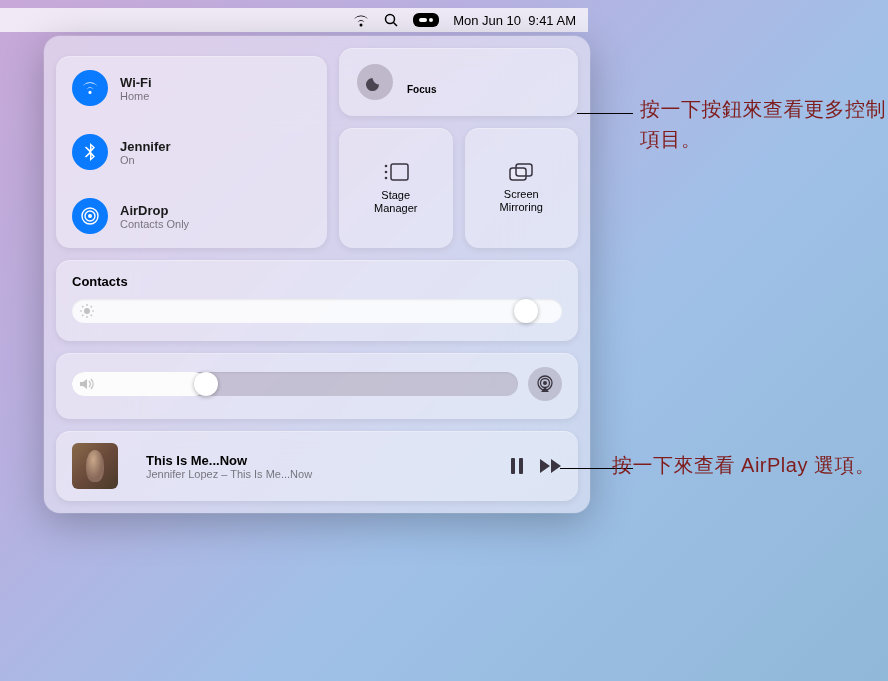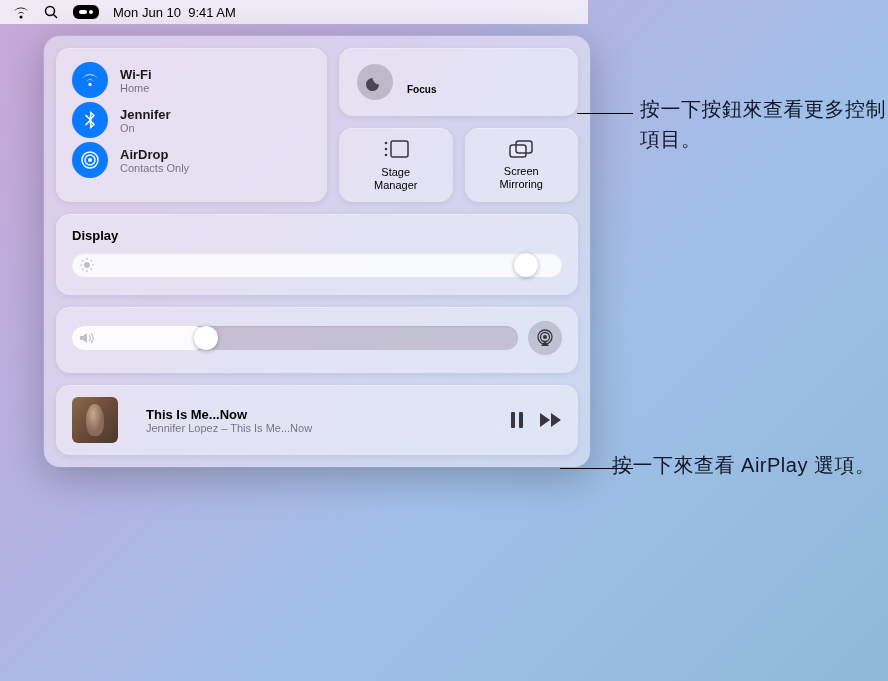--- a/index.html
+++ b/index.html
@@ -10,25 +10,26 @@
       background: linear-gradient(135deg, #c8a8d8 0%, #b8b0e0 30%, #a0c0e8 60%, #90b8d8 100%);
       position: relative;
       overflow: hidden;
     }
     .menubar {
       height: 24px;
       background: rgba(248, 245, 250, 0.85);
       backdrop-filter: blur(20px);
       display: flex;
       align-items: center;
+      justify-content: flex-end;
       padding: 0 12px;
       gap: 14px;
       font-size: 13px;
       position: absolute;
-      top: 0; left: 0; right: 300px;
+      top: 8px; left: 0; right: 300px;
     }
     .menubar-icon { display: flex; align-items: center; justify-content: center; }
     .menubar-cc {
       background: #000;
       border-radius: 6px;
       width: 26px;
       height: 14px;
       display: flex;
       align-items: center;
       justify-content: center;
@@ -55,21 +56,22 @@
     .tile {
       background: rgba(255,255,255,0.35);
       border-radius: 14px;
       box-shadow: 0 1px 0 rgba(255,255,255,0.3) inset, 0 2px 6px rgba(0,0,0,0.08);
     }
     .connectivity {
       flex: 1;
       padding: 14px 16px;
       display: flex;
       flex-direction: column;
-      gap: 4px;
+      gap: 28px;
+      margin-top: 8px;
     }
     .conn-item { display: flex; align-items: center; gap: 12px; }
     .conn-icon {
       width: 36px; height: 36px;
       background: #0a7aff;
       border-radius: 50%;
       display: flex; align-items: center; justify-content: center;
       flex-shrink: 0;
     }
     .conn-text { display: flex; flex-direction: column; }
@@ -161,21 +163,21 @@
       border-radius: 50% 50% 40% 40%;
     }
     .media-text { flex: 1; display: flex; flex-direction: column; }
     .media-title { font-size: 13px; font-weight: 600; }
     .media-artist { font-size: 11px; color: rgba(0,0,0,0.5); }
     .media-controls { display: flex; gap: 16px; align-items: center; }
     .callout {
       position: absolute;
       font-size: 20px;
       line-height: 1.5;
-      color: #0f172a;
+      color: #7f1d1d;
       letter-spacing: 0.5px;
     }
     .callout-line {
       position: absolute;
       height: 1px;
       background: #000;
     }
     svg { display: block; }
   </style>
 </head>
@@ -264,21 +266,21 @@
                 <rect x="8" y="2" width="16" height="12" rx="2.5" stroke="#3a3540" stroke-width="1.5" fill="none"></rect>
               </svg>
           </span>
           <span class="small-tile-label">Screen<br>Mirroring</span>
         </div>
       </div>
     </div>
   </div>
 
   <div class="tile slider-tile">
-    <div class="slider-label">Display</div>
+    <div class="slider-label">Contacts</div>
     <div class="slider-track">
       <span class="slider-icon-in">
         <svg width="14" height="14" viewBox="0 0 14 14">
             <circle cx="7" cy="7" r="3" fill="#888"></circle>
             <g stroke="#888" stroke-width="1.2">
               <line x1="7" y1="0" x2="7" y2="2"></line>
               <line x1="7" y1="12" x2="7" y2="14"></line>
               <line x1="0" y1="7" x2="2" y2="7"></line>
               <line x1="12" y1="7" x2="14" y2="7"></line>
               <line x1="2" y1="2" x2="3.4" y2="3.4"></line>

